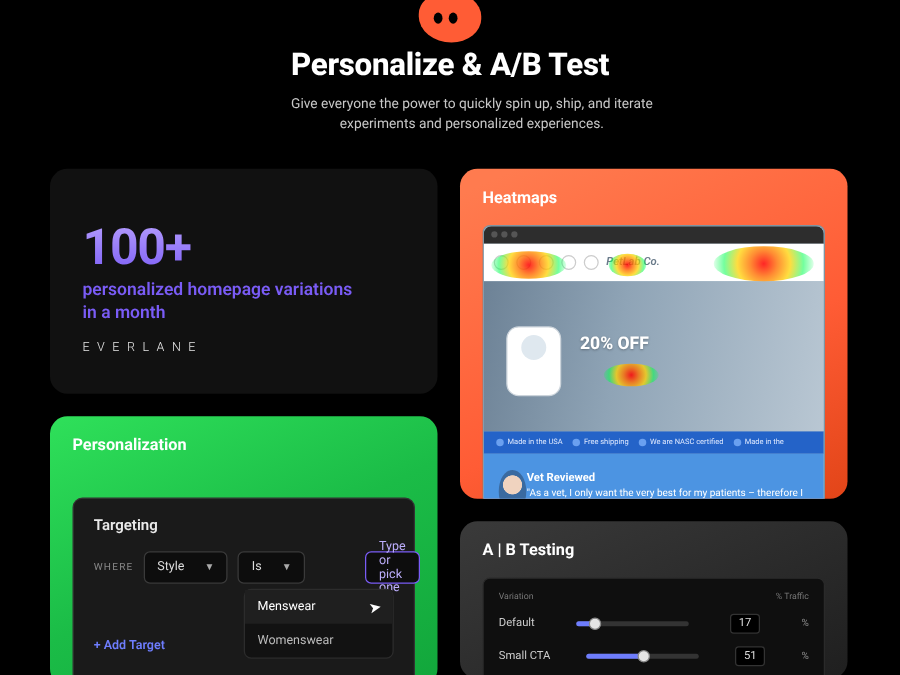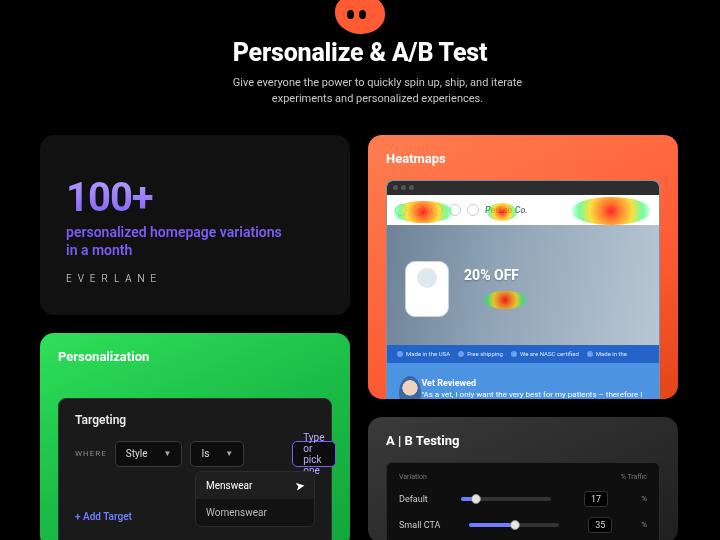--- a/index.html
+++ b/index.html
@@ -222,20 +222,20 @@
           </div>
           <span class="pct">17</span>
           <span class="pc-s">%</span>
         </div>
         <div class="abt-row">
           <span class="lbl">Small CTA</span>
           <div class="slider">
             <div class="fill" style="width:51%"></div>
               <div class="knob" style="left:51%"></div>
           </div>
-          <span class="pct">35</span>
+          <span class="pct">51</span>
           <span class="pc-s">%</span>
         </div>
       </div>
     </div>
   </div>
 
 </div>
 
 </body></html>

